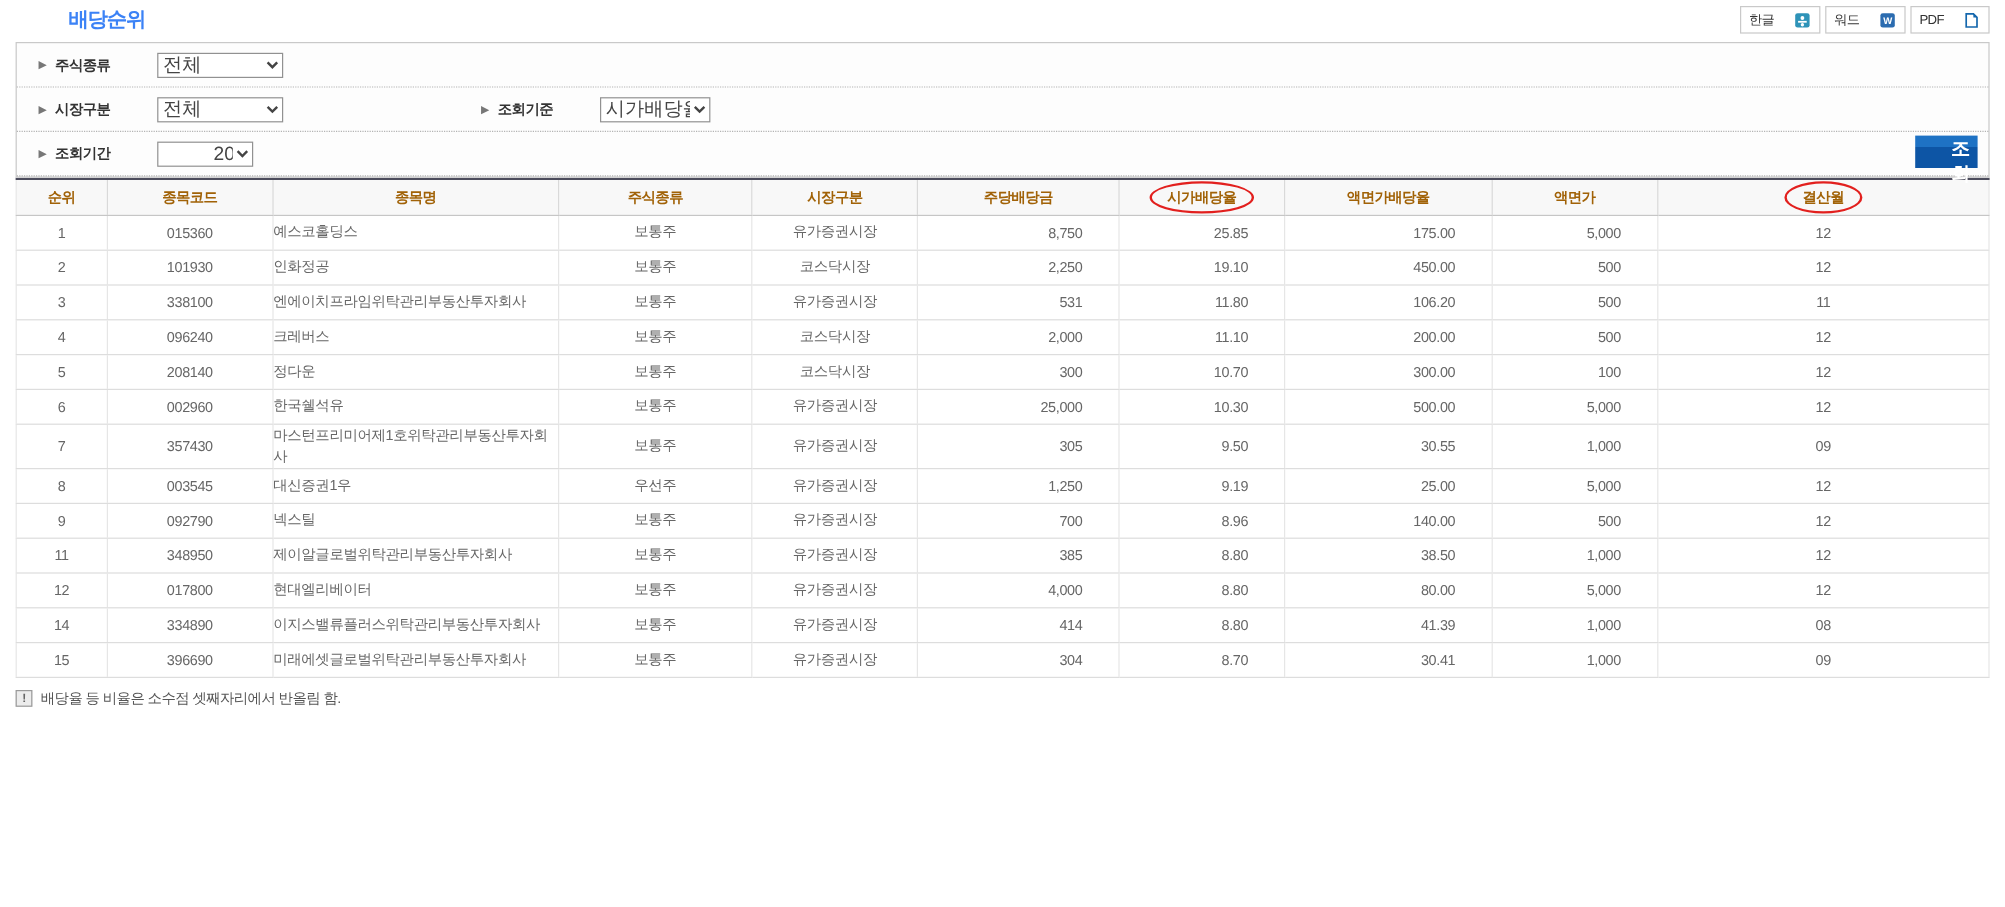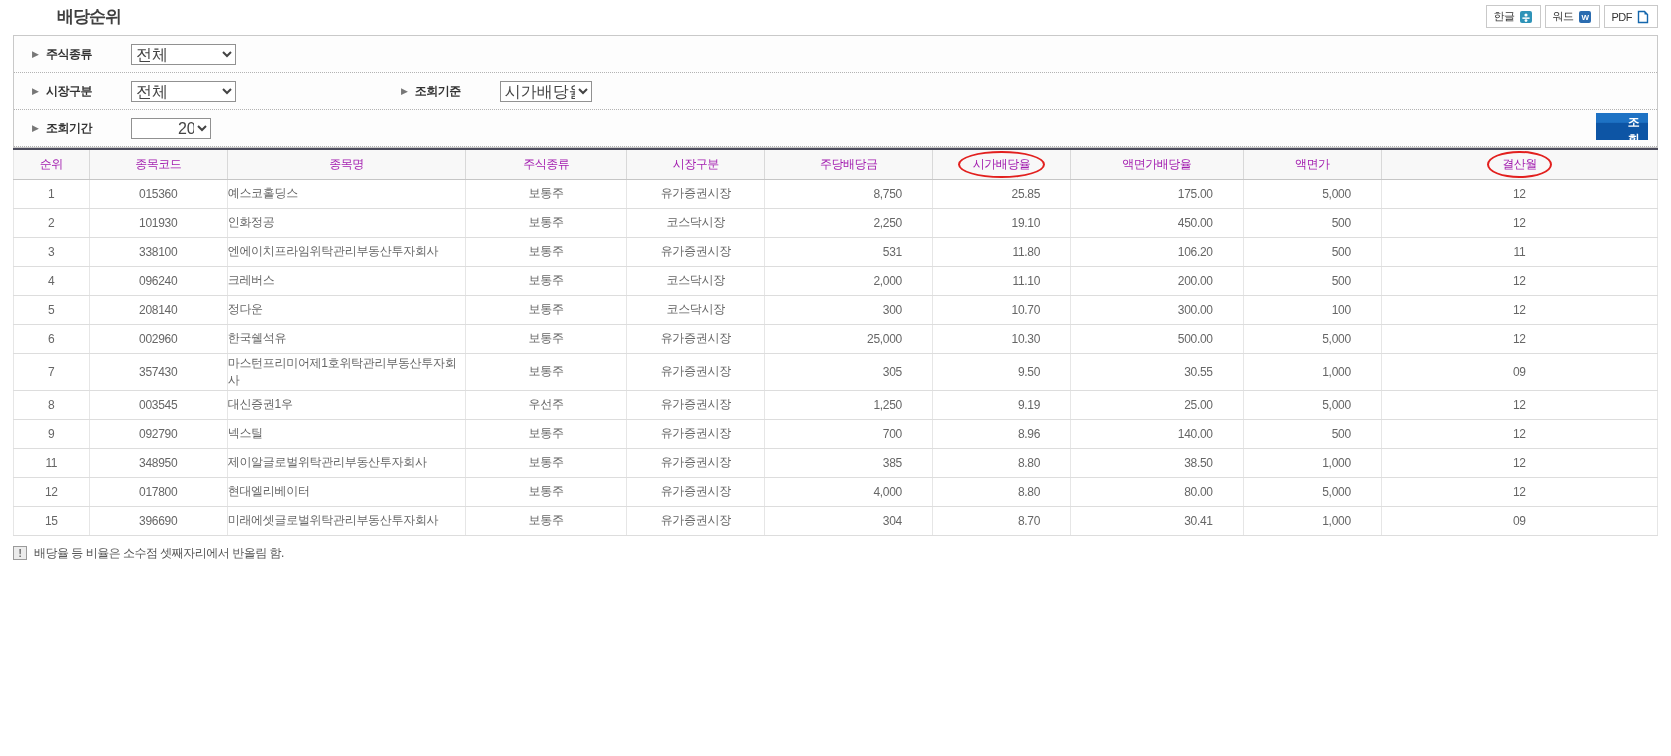--- a/index.html
+++ b/index.html
@@ -2,48 +2,48 @@
 <html><head>
 <meta charset="utf-8">
 <style>
   * { box-sizing: border-box; }
   html,body { margin:0; padding:0; background:#fff; }
   body { font-family:"Liberation Sans","DejaVu Sans",sans-serif; color:#333; }
   .page { width:1671px; height:756px; position:relative; padding:0 13px; overflow:hidden; }
 
   
   .page-header { display:flex; justify-content:space-between; align-items:flex-start; padding-top:5px; }
-  .page-title { margin:0; font-size:17px; font-weight:bold; color:#404040; letter-spacing:-1px;padding-left:44px; }
+  .page-title { margin:0; font-size:17px; font-weight:bold; color:#3b82f6; letter-spacing:-1px;padding-left:44px; }
   .export-buttons { display:flex; gap:4px; }
-  .export-btn { display:flex; align-items:center; gap:4px; height:23px; padding:0 7px;
+  .export-btn { display:flex; align-items:center; gap:16px; height:23px; padding:0 7px;
     border:1px solid #c9c9c9; background:#fff; font-size:11px; color:#333; cursor:pointer;
     font-family:inherit; letter-spacing:-0.5px; }
   .export-btn svg { display:block; }
 
   
   .filter-panel { margin-top:7px; border:1px solid #c9c9c9; background:#fdfdfd; position:relative; }
   .filter-row { height:37px; display:flex; align-items:center; padding:0 18px; border-bottom:1px dotted #b3b3b3; }
   .filter-row:last-child { border-bottom:none; }
   .filter-field { display:flex; align-items:center; }
   .filter-field.second { margin-left:165px; }
   .bullet { color:#777; font-size:9px; margin-right:7px; line-height:1; }
   .filter-label { font-weight:bold; font-size:12px; color:#333; width:85px; letter-spacing:-0.5px; }
   select { font-family:inherit; font-size:16px; height:21px; border:1px solid #919191; background:#fff; color:#444; }
   .sel-w105 { width:105px; }
   .sel-w92  { width:92px; }
   .sel-w80  { width:80px;padding-left:42px; }
   .search-btn { position:absolute; right:9px; bottom:7px; width:52px; height:27px; border:none;
     background:linear-gradient(#1e72c4 0%, #1e72c4 35%, #0d55a5 36%, #0d55a5 100%);
-    color:#fff; font-size:12px; font-weight:bold; font-family:Liberation Serif, serif; cursor:pointer; letter-spacing:-0.5px;padding-left:29px; }
+    color:#fff; font-size:16px; font-weight:bold; font-family:Liberation Serif, serif; cursor:pointer; letter-spacing:-0.5px;padding-left:29px; }
 
   
   .unit-note { text-align:right; font-size:11px; color:#555; margin:30px 0 5px; letter-spacing:-0.5px; }
   table { width:100%; border-collapse:collapse; border-top:2px solid #4c4c5c;
     border-left:1px solid #e6e6e6; border-right:1px solid #e6e6e6; font-size:12px; }
-  thead th { background:#f8f8f8; color:#a21caf; font-weight:normal; height:30px;
+  thead th { background:#f8f8f8; color:#a16207; font-weight:bold; height:30px;
     border-bottom:1px solid #c6c6c6; border-left:1px solid #d9d9d9; letter-spacing:-0.5px; }
   thead th:first-child { border-left:none; }
   tbody td { height:29px; border-bottom:1px solid #ddd; border-left:1px solid #e6e6e6; color:#666; letter-spacing:-0.3px; }
   tbody td:first-child { border-left:none; }
   .al { text-align:left;  padding-left:0; }
   .ar { text-align:right; padding-right:30px; }
   .ac { text-align:center; }
   .red-circle { display:inline-block; border:2px solid #e2201e; border-radius:50%;
     padding:3px 13px; margin:-5px 0; }
 
@@ -285,20 +285,32 @@
           <td class="al">현대엘리베이터</td>
           <td class="ac">보통주</td>
           <td class="ac">유가증권시장</td>
           <td class="ar">4,000</td>
           <td class="ar">8.80</td>
           <td class="ar">80.00</td>
           <td class="ar">5,000</td>
           <td class="ac">12</td>
         </tr>
         <tr>
+          <td class="ac">14</td>
+          <td class="ac">334890</td>
+          <td class="al">이지스밸류플러스위탁관리부동산투자회사</td>
+          <td class="ac">보통주</td>
+          <td class="ac">유가증권시장</td>
+          <td class="ar">414</td>
+          <td class="ar">8.80</td>
+          <td class="ar">41.39</td>
+          <td class="ar">1,000</td>
+          <td class="ac">08</td>
+        </tr>
+        <tr>
           <td class="ac">15</td>
           <td class="ac">396690</td>
           <td class="al">미래에셋글로벌위탁관리부동산투자회사</td>
           <td class="ac">보통주</td>
           <td class="ac">유가증권시장</td>
           <td class="ar">304</td>
           <td class="ar">8.70</td>
           <td class="ar">30.41</td>
           <td class="ar">1,000</td>
           <td class="ac">09</td>

